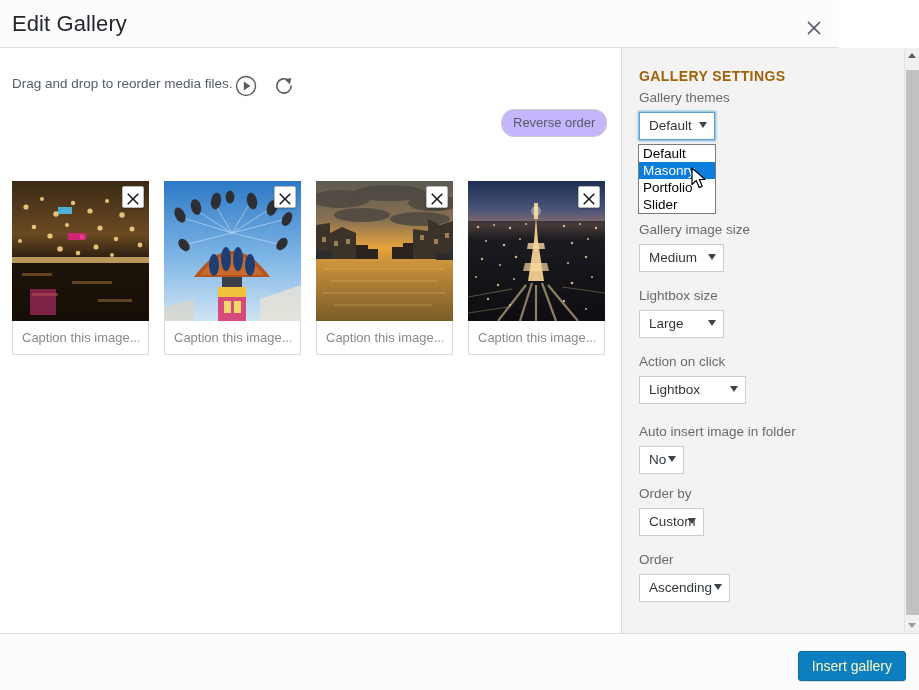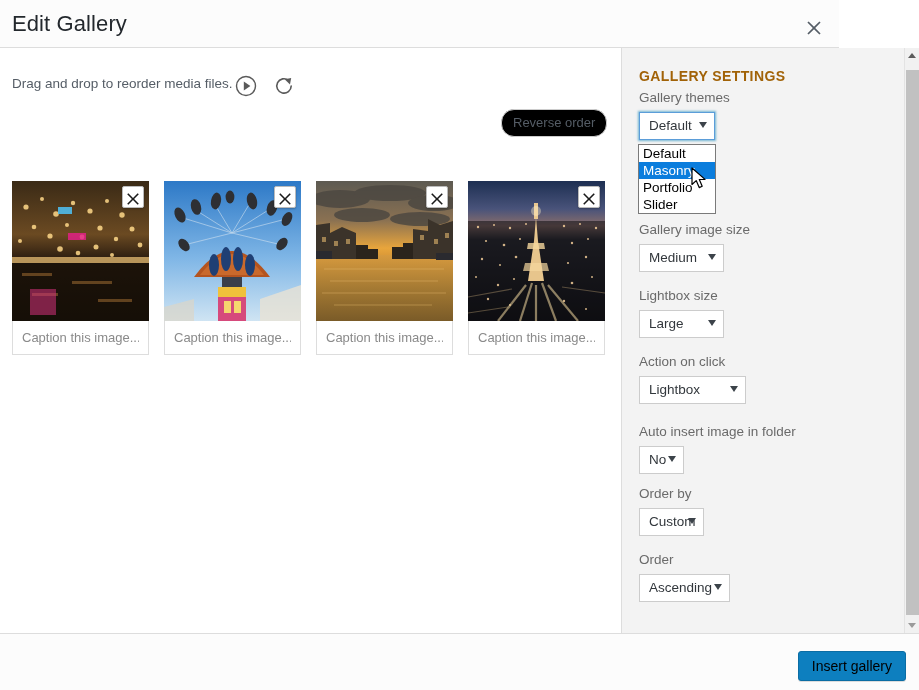--- a/index.html
+++ b/index.html
@@ -99,21 +99,21 @@
   }
   #reverse-order-btn {
     position: absolute;
     left: 501px;
     top: 61px;
     height: 28px;
     padding: 0 11px;
     font-size: 13px;
     font-family: "Liberation Sans", sans-serif;
     color: #555d66;
-    background: #000000;
+    background: #c4b5fd;
     border: 1px solid #ccc;
     border-radius: 13px;
     cursor: pointer;
     line-height: 26px;
     box-sizing: border-box;
   }
 
   
   #gallery-grid {
     position: absolute;
@@ -316,21 +316,21 @@
   }
   #insert-gallery-btn {
     position: absolute;
     right: 13px;
     top: 17px;
     height: 30px;
     padding: 0 13px;
     background: #0d7fbf;
     border: 1px solid #0b6da4;
     border-radius: 3px;
-    color: #000000;
+    color: #fef9c3;
     font-size: 14px;
     font-family: "Liberation Sans", sans-serif;
     cursor: pointer;
     line-height: 28px;
     box-sizing: border-box;
     box-shadow: 0 1px 0 rgba(0,0,0,.12);
   }
 </style>
 </head>
 <body>

